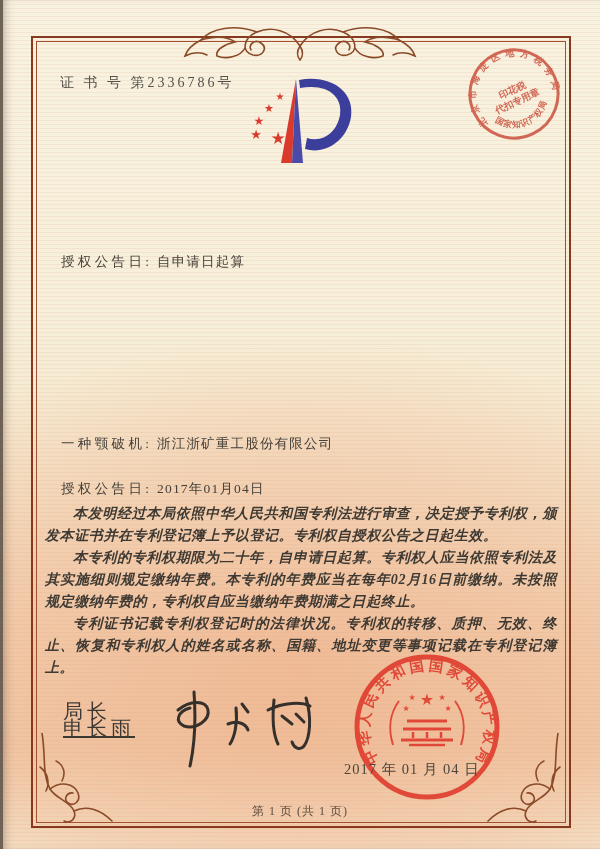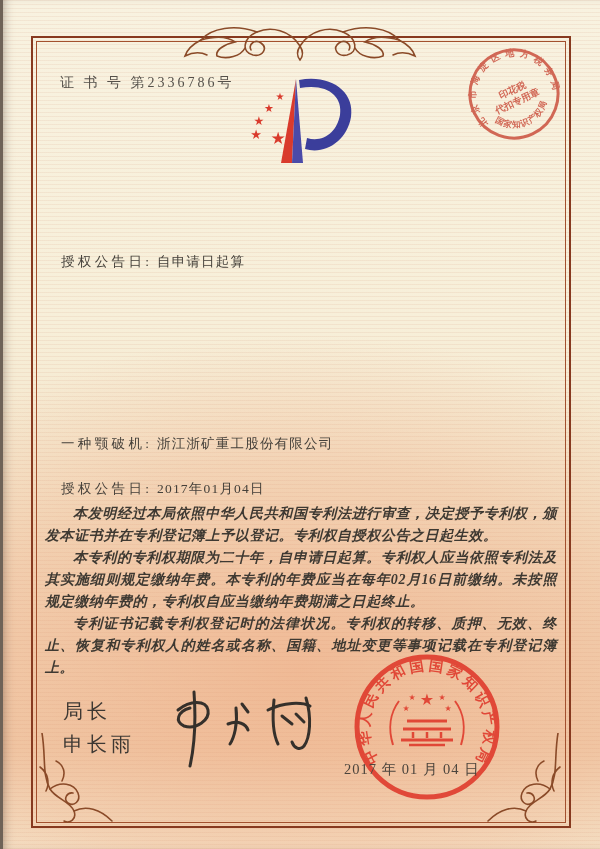--- a/index.html
+++ b/index.html
@@ -117,21 +117,21 @@
     <span class="flabel">授权公告日:</span><span class="fvalue">2017年01月04日</span>
   </div>
 
   <div class="body-text">
     <p>本发明经过本局依照中华人民共和国专利法进行审查，决定授予专利权，颁发本证书并在专利登记簿上予以登记。专利权自授权公告之日起生效。</p>
     <p>本专利的专利权期限为二十年，自申请日起算。专利权人应当依照专利法及其实施细则规定缴纳年费。本专利的年费应当在每年02月16日前缴纳。未按照规定缴纳年费的，专利权自应当缴纳年费期满之日起终止。</p>
     <p>专利证书记载专利权登记时的法律状况。专利权的转移、质押、无效、终止、恢复和专利权人的姓名或名称、国籍、地址变更等事项记载在专利登记簿上。</p>
   </div>
 
   <div class="director" style="top:698px;">局长</div>
-  <div class="director" style="top:731px;">申长雨</div>
+  <div class="director" style="top:715px;text-decoration:underline;">申长雨</div>
 
   <svg class="svg-abs" style="left:150px;top:680px;" width="180" height="95" viewBox="0 0 180 95">
     <g stroke="#35302b" stroke-width="3" fill="none" stroke-linecap="round" stroke-linejoin="round">
       <path d="M28,30 C40,20 56,20 58,30 C60,40 46,50 34,46 C24,42 28,31 40,28"></path>
       <path d="M44,12 C46,40 44,68 40,86"></path>
       <path d="M86,28 C88,44 84,58 80,64"></path>
       <path d="M78,44 C88,40 96,44 98,50"></path>
       <path d="M92,24 l6,8"></path>
       <path d="M118,30 C134,22 152,22 160,26"></path>
       <path d="M124,20 C122,40 124,56 128,64"></path>
@@ -162,13 +162,14 @@
         <path d="M-26,13 h52" stroke-width="3" fill="none"></path>
         <path d="M-18,18 h36" stroke-width="2.5" fill="none"></path>
         <path d="M-34,18 C-39,2 -37,-14 -28,-26" stroke-width="2" fill="none"></path>
         <path d="M34,18 C39,2 37,-14 28,-26" stroke-width="2" fill="none"></path>
       </g>
     </g>
   </svg>
 
   <div class="grant-date">2017 年 01 月 04 日</div>
 
+  <div class="footer-page">第 1 页 (共 1 页)</div>
 </div>
 
 </body></html>

